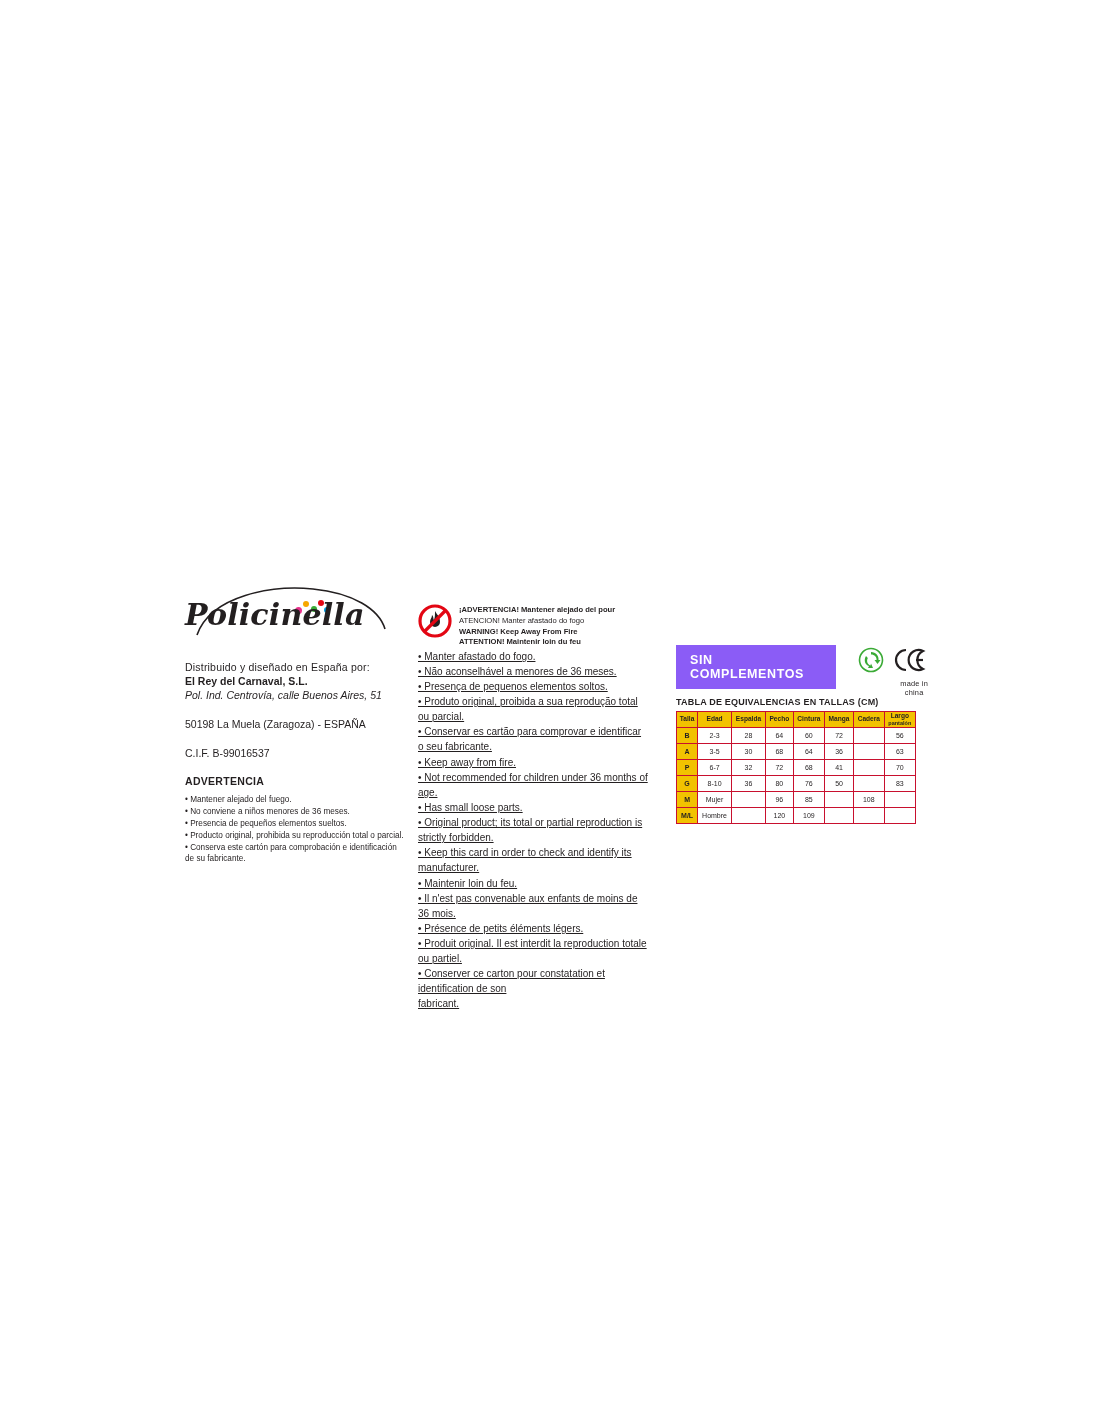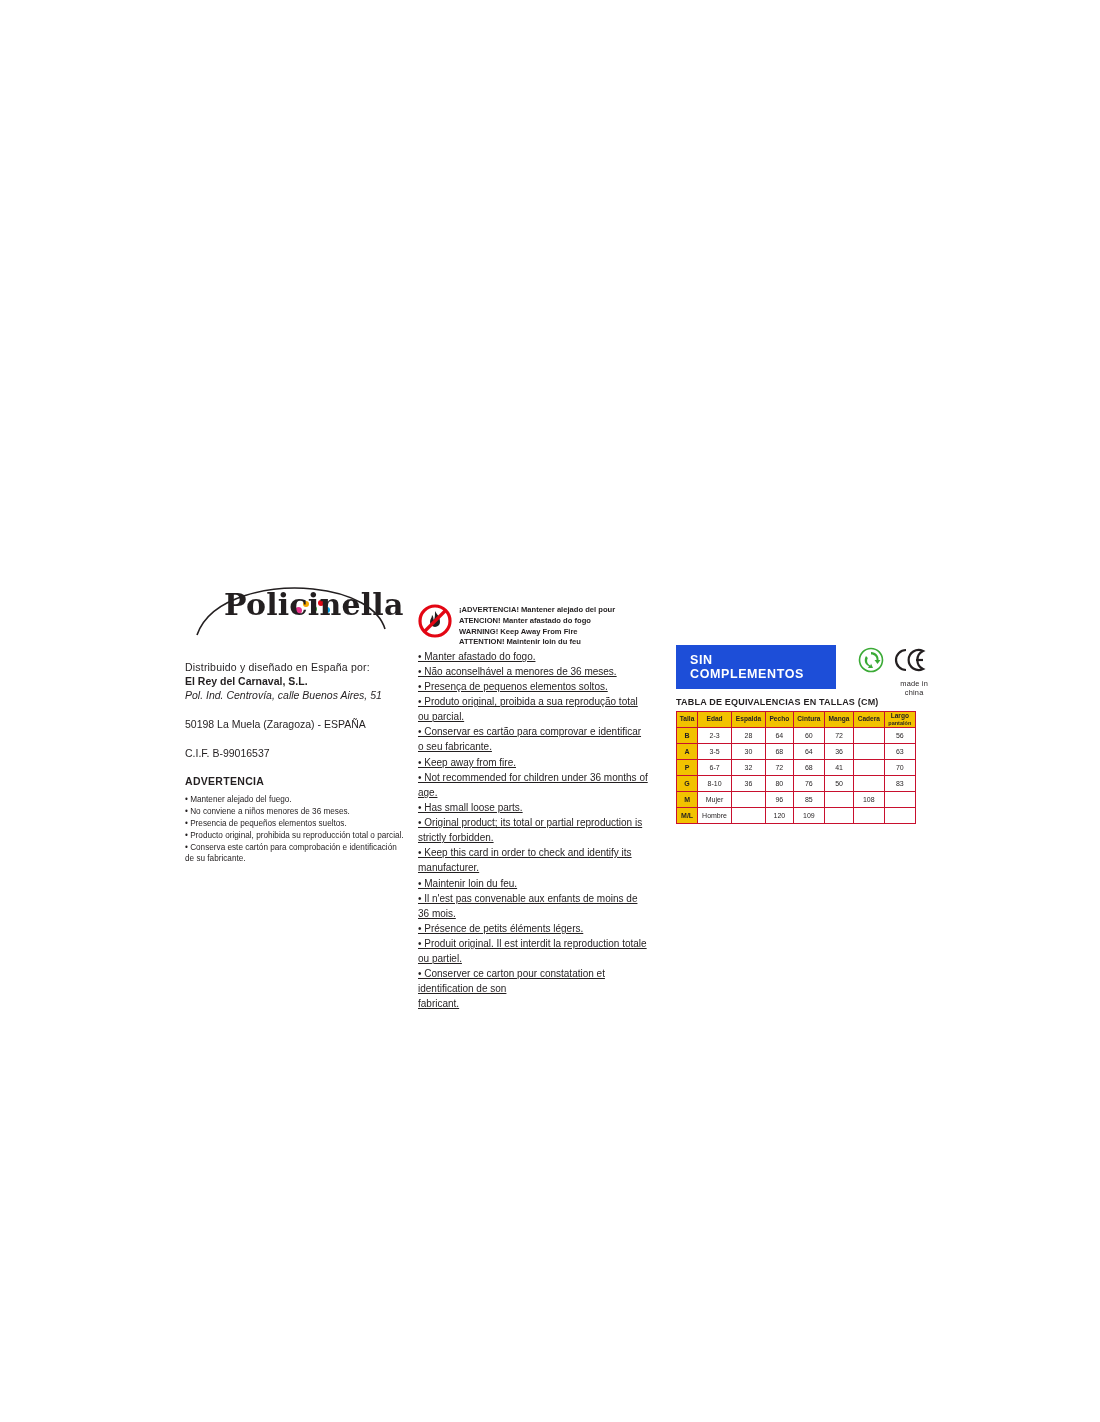--- a/index.html
+++ b/index.html
@@ -6,21 +6,21 @@
   body{width:1100px;height:1422px;font-family:"Liberation Sans",sans-serif;color:#231f20;position:relative;overflow:hidden;}
 
   .sheet{position:absolute;left:0;top:0;width:1100px;height:1422px;}
 
   
   .col-left{position:absolute;left:185px;top:585px;width:245px;}
 
   .logo-wrap{position:relative;height:72px;width:215px;}
   .logo-arc{position:absolute;left:8px;top:0;width:196px;height:52px;overflow:hidden;}
   .logo-arc svg{display:block;}
-  .logo-word{position:absolute;left:0;top:2px;width:215px;font-family:"DejaVu Serif",serif;font-weight:700;font-size:30px;letter-spacing:.2px;color:#231f20;margin-left:39px;}
+  .logo-word{position:absolute;left:0;top:12px;width:215px;font-family:"DejaVu Serif",serif;font-style:italic;font-weight:700;font-size:30px;letter-spacing:.2px;color:#231f20;}
   .logo-dots{position:absolute;left:108px;top:14px;width:40px;height:26px;}
   .logo-dots i{position:absolute;display:block;border-radius:50%;}
 
   .dist-line{font-size:10.5px;color:#231f20;margin-top:4px;letter-spacing:.2px;}
   .dist-strong{font-size:10.5px;font-weight:700;margin-top:2px;}
   .dist-it{font-size:10.5px;font-style:italic;margin-top:2px;}
   .dist-plain{font-size:10.5px;margin-top:17px;}
 
   .adv-title{font-size:10.5px;font-weight:700;margin-top:16px;letter-spacing:.3px;}
   .bul{font-size:8.2px;line-height:1.45;margin-top:7px;}
@@ -28,21 +28,21 @@
 
   
   .col-mid{position:absolute;left:418px;top:604px;width:230px;}
   .warn-head{display:flex;align-items:flex-start;gap:7px;}
   .no-fire{width:34px;height:34px;flex:0 0 34px;position:relative;}
   .warn-lines{font-size:7.6px;line-height:1.42;padding-top:1px;}
   .mid-block{font-size:10px;line-height:1.5;margin-top:1px;text-decoration:underline;}
 
   
   .col-right{position:absolute;left:676px;top:645px;width:260px;}
-  .badge{display:inline-block;background:#1d4ed8;color:#ffffff;font-weight:700;font-size:12.5px;letter-spacing:.6px;padding:8px 14px 8px 14px;}
+  .badge{display:inline-block;background:#8b5cf6;color:#ffffff;font-weight:700;font-size:12.5px;letter-spacing:.6px;padding:8px 14px 8px 14px;}
   .rt-head{display:flex;align-items:flex-start;}
   .marks{margin-left:22px;display:flex;align-items:flex-start;gap:8px;padding-top:2px;}
   .green-arrows{width:26px;height:26px;}
   .ce{width:34px;height:26px;}
   .made{font-size:7.4px;text-align:center;margin-top:2px;letter-spacing:.2px;}
 
   .tbl-title{font-size:9px;font-weight:700;letter-spacing:.2px;}
 
   table.sizes{border-collapse:collapse;margin-top:4px;width:240px;}
   table.sizes th, table.sizes td{border:1px solid #c8102e;height:15px;text-align:center;font-size:7px;padding:0 1px;}
@@ -95,21 +95,21 @@
     <div class="warn-head">
       <div class="no-fire">
         <svg width="34" height="34" viewBox="0 0 34 34">
           <circle cx="17" cy="17" r="15" fill="#ffffff" stroke="#e30613" stroke-width="3.2"></circle>
           <path d="M17 7 C 20 12, 22 13, 22 18 a5 5 0 0 1 -10 0 c0 -3 2 -4 2 -7 c2 2 1 4 2 5 c1 -3 1 -5 1 -9 z" fill="#231f20"></path>
           <line x1="6" y1="28" x2="28" y2="6" stroke="#e30613" stroke-width="3.2"></line>
         </svg>
       </div>
       <div class="warn-lines">
         <div style="font-weight:700;">¡ADVERTENCIA! Mantener alejado del pour</div>
-        <div style="font-weight:700;">ATENCION! Manter afastado do fogo</div>
+        <div style="font-weight:400;">ATENCION! Manter afastado do fogo</div>
         <div style="font-weight:700;">WARNING! Keep Away From Fire</div>
         <div style="font-weight:700;">ATTENTION! Maintenir loin du feu</div>
       </div>
     </div>
 
     <div class="mid-block">
       <div>• Manter afastado do fogo.</div>
       <div>• Não aconselhável a menores de 36 meses.</div>
       <div>• Presença de pequenos elementos soltos.</div>
       <div>• Produto original, proibida a sua reprodução total ou parcial.</div>

